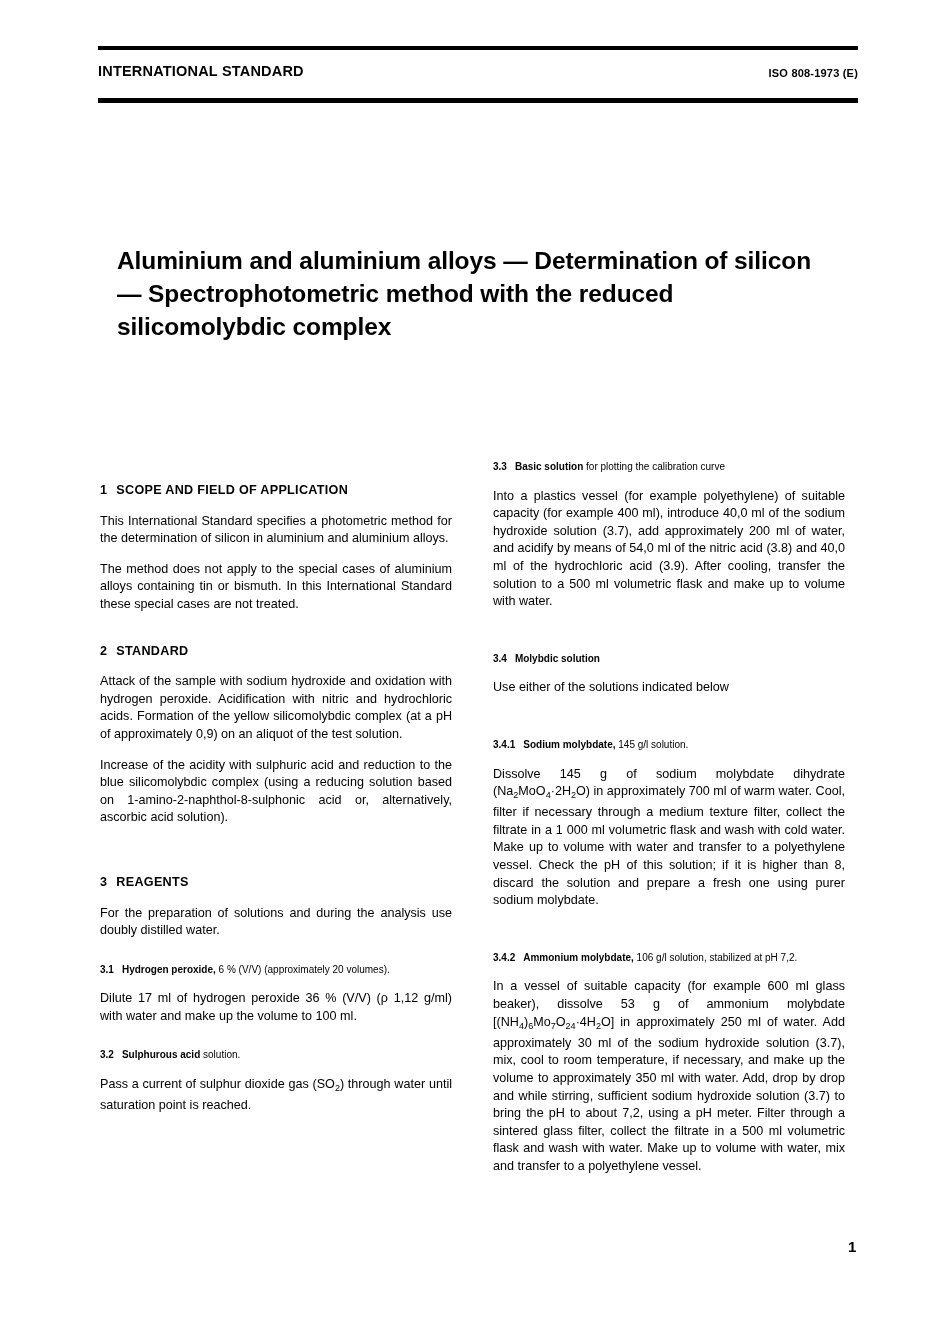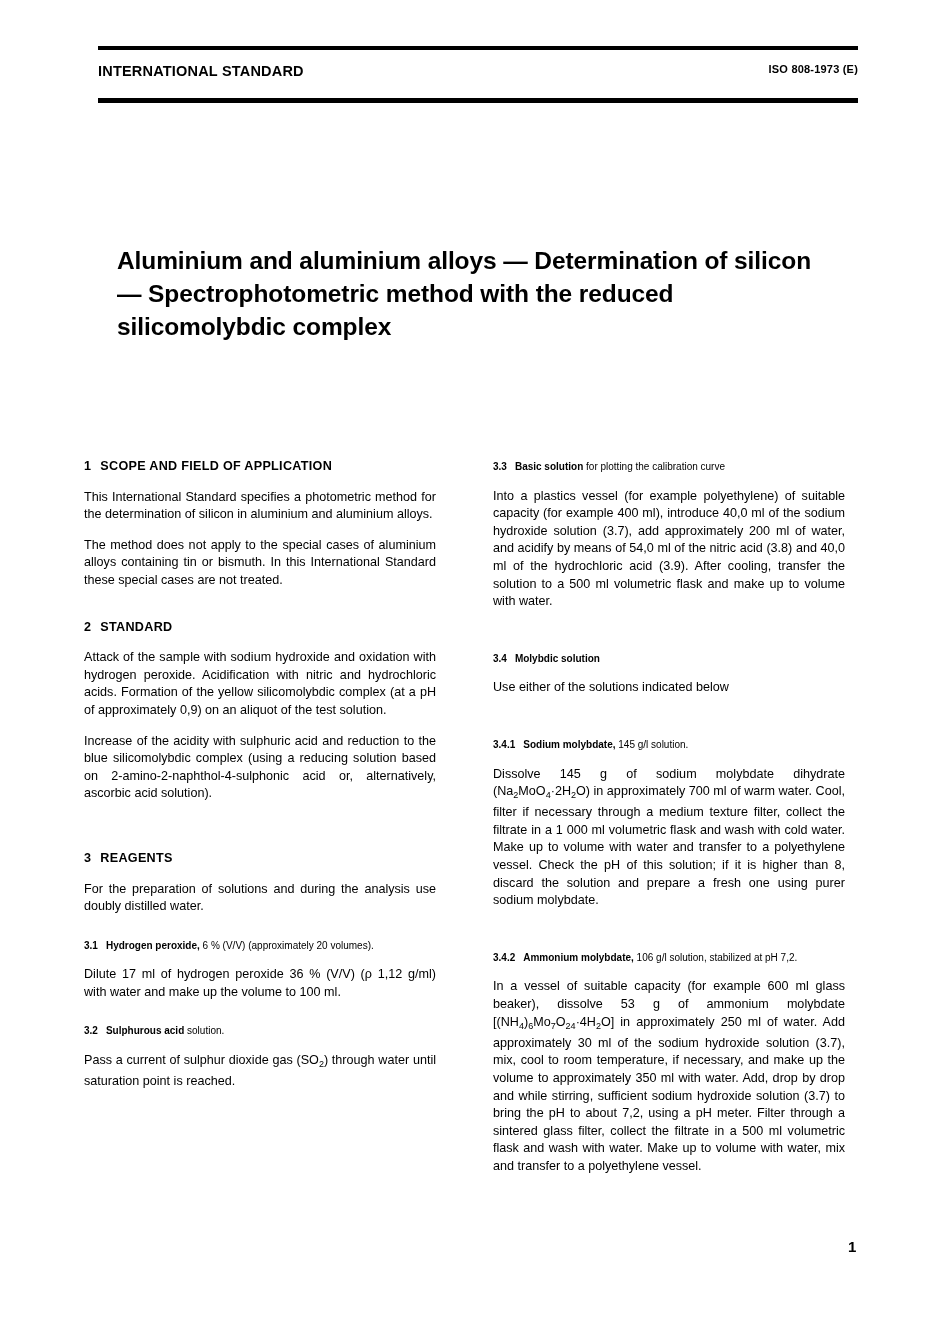--- a/index.html
+++ b/index.html
@@ -37,21 +37,21 @@
   }
   .rule-bottom {
     height: 5px;
     background: #000;
     width: 760px;
     margin-top: 9px;
   }
   .header-row {
     display: flex;
     justify-content: space-between;
-    align-items: flex-start;
+    align-items: flex-end;
     padding: 13px 0 10px 0;
   }
   .header-left {
     font-size: 14.5px;
     font-weight: bold;
     letter-spacing: 0.2px;
   }
   .header-right {
     font-size: 11px;
     font-weight: bold;
@@ -71,21 +71,21 @@
   }
 
   
   .col {
     position: absolute;
     top: 458px;
     width: 352px;
     font-size: 12.6px;
     line-height: 17.6px;
   }
-  .col-left  { left: 84px; }
+  .col-left  { left: 100px; margin-top: 24px; }
   .col-right { left: 493px; }
 
   h2.sec {
     font-size: 12.6px;
     font-weight: bold;
     margin: 0 0 13px 0;
     letter-spacing: 0.3px;
   }
   h2.sec .num { margin-right: 9px; }
 
@@ -143,21 +143,21 @@
     </h2>
     <p class="body">This International Standard specifies a photometric method for the determination of silicon in aluminium and aluminium alloys.</p>
     <p class="body">The method does not apply to the special cases of aluminium alloys containing tin or bismuth. In this International Standard these special cases are not treated.</p>
 
     <div class="gap-md"></div>
 
     <h2 class="sec">
       <span class="num">2</span><span>STANDARD</span>
     </h2>
     <p class="body">Attack of the sample with sodium hydroxide and oxidation with hydrogen peroxide. Acidification with nitric and hydrochloric acids. Formation of the yellow silicomolybdic complex (at a pH of approximately 0,9) on an aliquot of the test solution.</p>
-    <p class="body">Increase of the acidity with sulphuric acid and reduction to the blue silicomolybdic complex (using a reducing solution based on 2-amino-2-naphthol-4-sulphonic acid or, alternatively, ascorbic acid solution).</p>
+    <p class="body">Increase of the acidity with sulphuric acid and reduction to the blue silicomolybdic complex (using a reducing solution based on 1-amino-2-naphthol-8-sulphonic acid or, alternatively, ascorbic acid solution).</p>
 
     <div class="gap-xl"></div>
 
     <h2 class="sec">
       <span class="num">3</span><span>REAGENTS</span>
     </h2>
     <p class="body">For the preparation of solutions and during the analysis use doubly distilled water.</p>
 
     <div class="gap-sm"></div>
 

